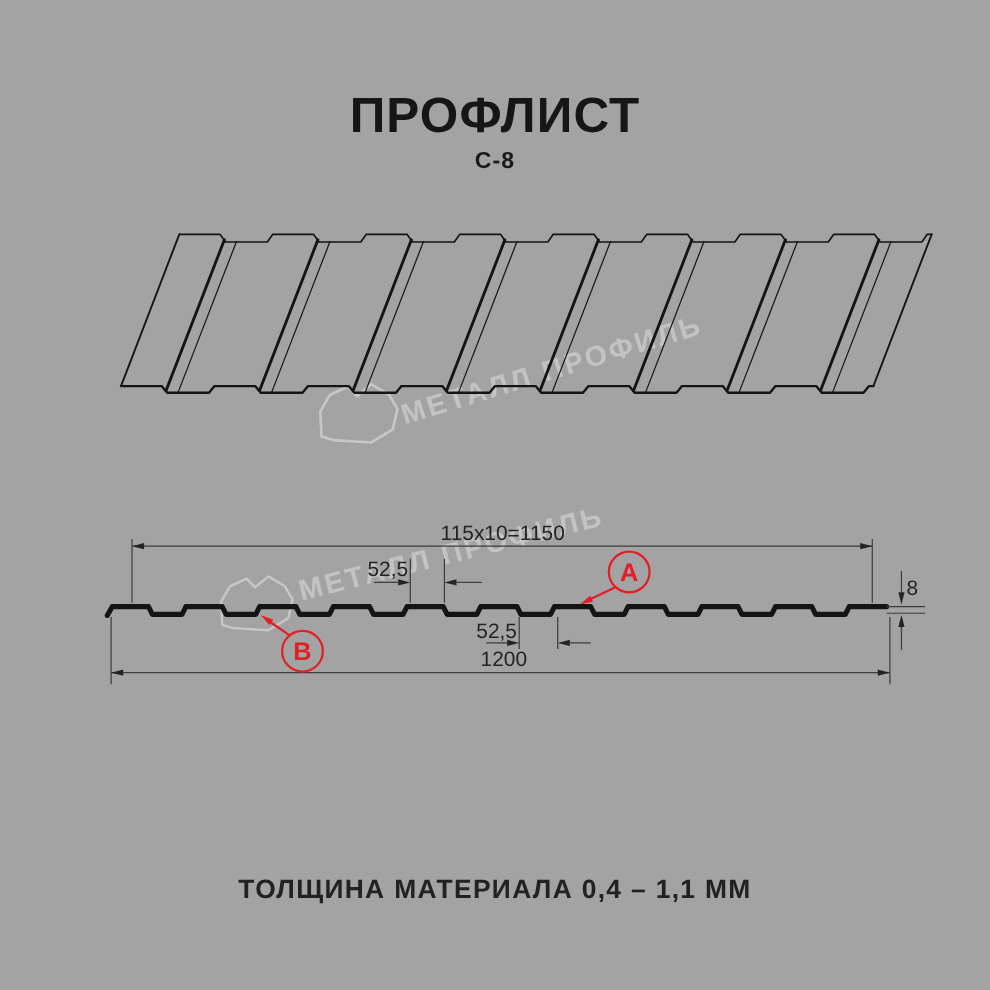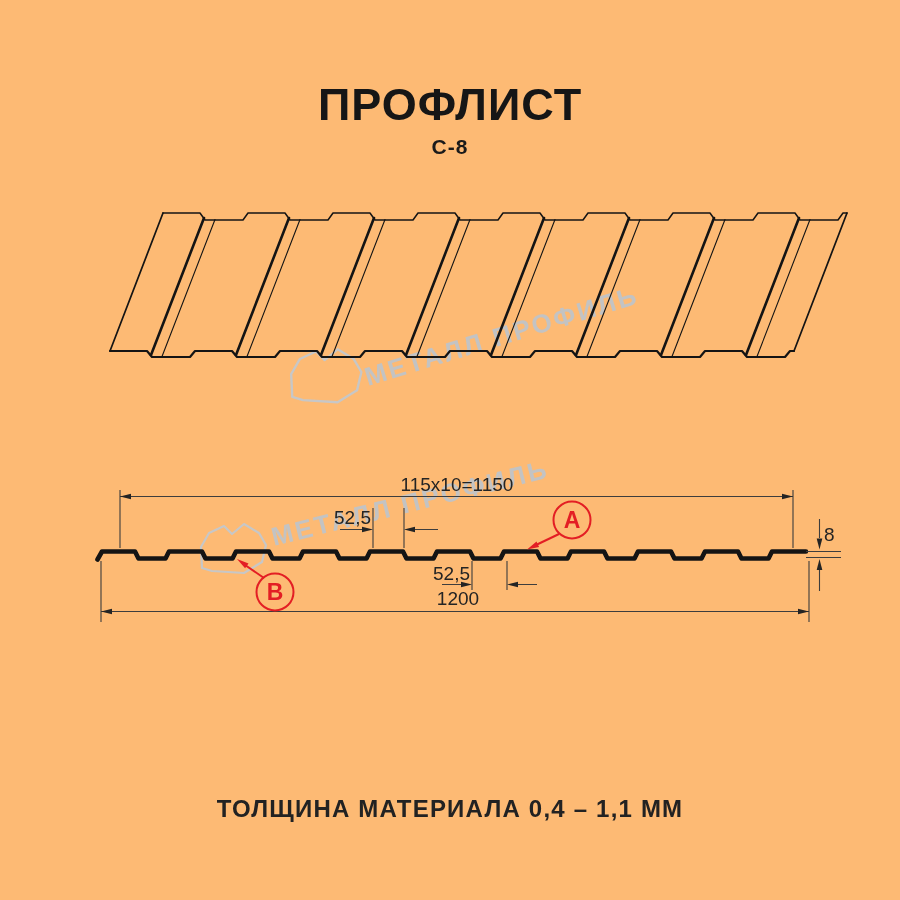--- a/index.html
+++ b/index.html
@@ -1,17 +1,17 @@
 <!DOCTYPE html>
 <html style="--accent: #e31e24;"><head>
 <meta charset="utf-8">
 <style>
   html,body{margin:0;padding:0;background:#ffffff;}
   #stage{
-    position:relative;width:900px;height:900px;background:#fdba74;overflow:hidden;
+    position:relative;width:900px;height:900px;background:#a3a3a3;overflow:hidden;
     font-family:"Liberation Sans", sans-serif;
     text-decoration:underline;
   }
   .title{
     position:absolute;left:0;top:82px;width:900px;text-align:center;
     font-size:45px;font-weight:800;letter-spacing:1px;color:#161616;line-height:1;
   }
   .subtitle{
     position:absolute;left:0;top:136px;width:900px;text-align:center;
     font-size:21px;font-weight:700;letter-spacing:1px;color:#1a1a1a;line-height:1;

